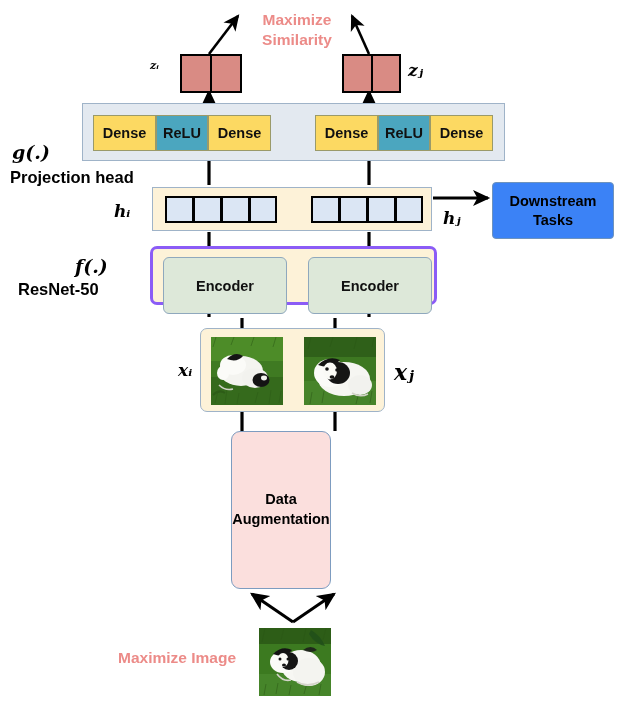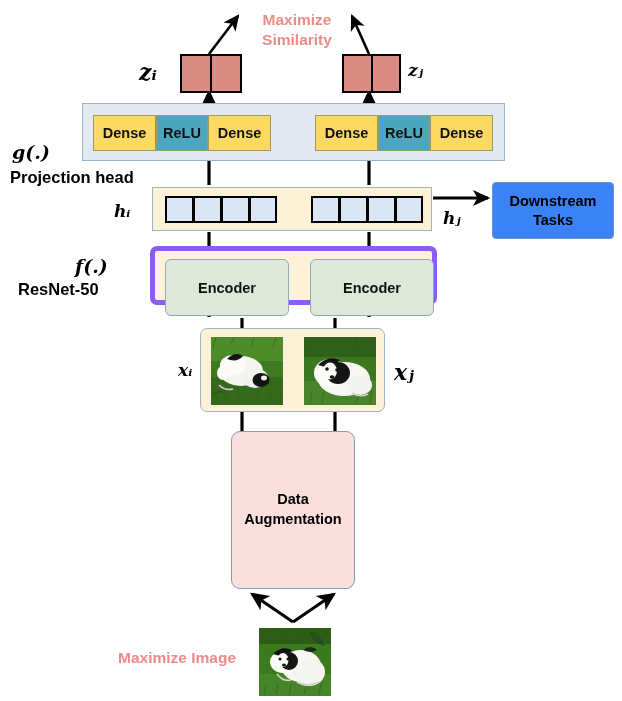--- a/index.html
+++ b/index.html
@@ -18,21 +18,21 @@
   
   #maximize-similarity{left:237px;top:10px;width:120px;font-size:15.5px;
       text-align:center;line-height:1.30;}
 
   
   .zbox{position:absolute;background:#d98b84;border:2px solid #000;display:flex;}
   .zcell{flex:1 1 50%;border-right:2px solid #000;}
   .zcell:last-child{border-right:none;}
   #z-box-left{left:180px;top:54px;width:58px;height:35px;}
   #z-box-right{left:342px;top:54px;width:55px;height:35px;}
-  #z-i-label{left:139px;top:60px;font-size:22px;}
+  #z-i-label{left:150px;top:60px;font-size:11px;}
   #z-j-label{left:408px;top:60px;font-size:17px;}
 
   
   #projection-head-container{left:82px;top:103px;width:423px;height:58px;
       background:#e3e9f0;border:1px solid #9fb3c8;}
   .ph-group{position:absolute;top:11px;height:36px;display:flex;}
   #ph-group-left{left:10px;}
   #ph-group-right{left:232px;}
   .ph-cell{border:1px solid #9a9a6a;display:flex;align-items:center;
       justify-content:center;font-size:14.5px;font-weight:bold;color:#111;
@@ -57,21 +57,21 @@
 
   
   #downstream-tasks{left:492px;top:182px;width:122px;height:57px;
       background:#3b82f6;border:1.5px solid #6e93bd;border-radius:4px;
       display:flex;align-items:center;justify-content:center;text-align:center;
       font-size:14.5px;font-weight:bold;color:#000;line-height:1.25;
       white-space:pre-line;}
 
   
   #encoder-container{left:150px;top:246px;width:287px;height:59px;
-      background:#fdf2d8;border:5px solid #8b5cf6;border-radius:7px;}
+      background:#fdf2d8;border:3px solid #8b5cf6;border-radius:7px;}
   .enc-box{position:absolute;top:8px;width:122px;height:55px;background:#dde8d9;
       border:1px solid #8fa8bd;border-radius:6px;display:flex;align-items:center;
       justify-content:center;font-size:14.5px;font-weight:bold;color:#111;}
   #encoder-left{left:10px;}
   #encoder-right{left:155px;}
   #f-label{left:75px;top:255px;font-size:19px;}
   #resnet-label{left:18px;top:280px;font-size:16.5px;}
 
   
   #transformed-images-container{left:200px;top:328px;width:185px;height:84px;
@@ -79,21 +79,21 @@
   .timg{position:absolute;top:8px;width:72px;height:68px;overflow:hidden;
        border:0;}
   #transformed-image-left{left:10px;}
   #transformed-image-right{left:103px;}
   #transformed-images-label{left:20px;top:340px;width:150px;font-size:16.5px;
       text-align:right;line-height:1.30;white-space:pre-line;}
   #x-i-label{left:178px;top:360px;font-size:17px;}
   #x-j-label{left:394px;top:360px;font-size:22px;}
 
   
-  #data-augmentation{left:231px;top:431px;width:124px;height:158px;
+  #data-augmentation{left:231px;top:431px;width:100px;height:158px;
       background:#fbdfdd;border:1.5px solid #7d9cc0;border-radius:9px;
       display:flex;align-items:center;justify-content:center;text-align:center;
       font-size:14.5px;font-weight:bold;color:#000;line-height:1.35;
       white-space:pre-line;}
 
   
   #original-image{left:259px;top:628px;width:72px;height:68px;overflow:hidden;}
   #original-image-label{left:118px;top:649px;font-size:15.5px;}
 
   

